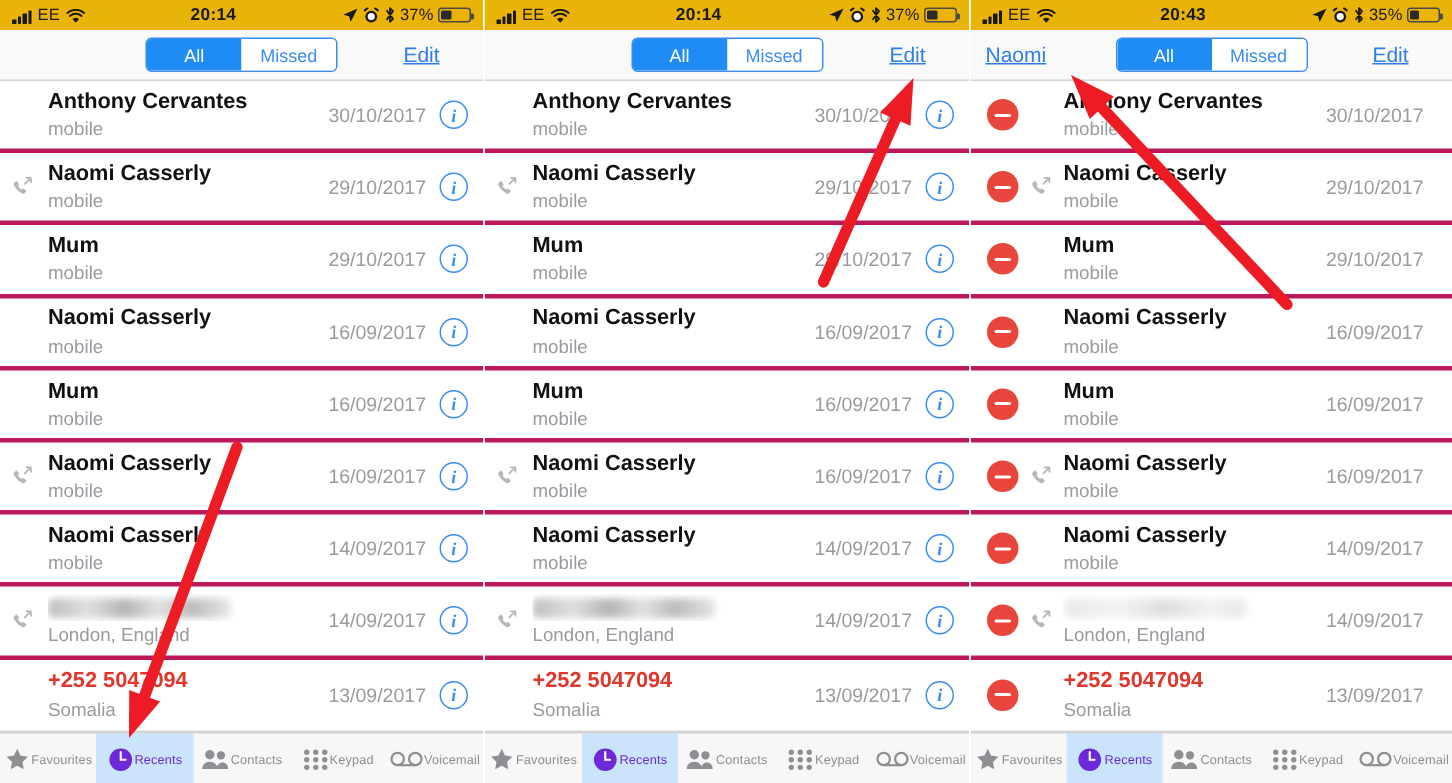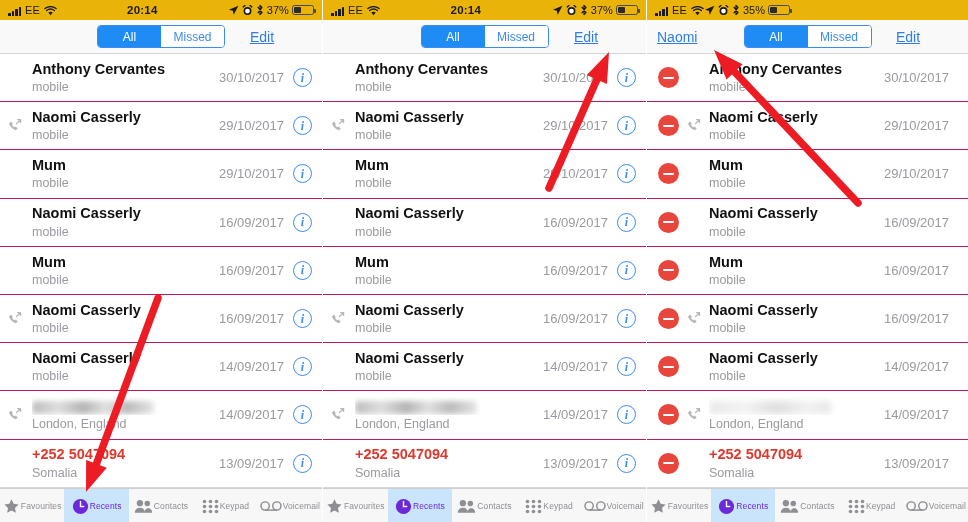--- a/index.html
+++ b/index.html
@@ -68,21 +68,21 @@
     border-bottom: 1px solid #d4d4d6;
   }
   .nav-btn {
     font-size: 14px;
     color: #2f7dea;
     text-decoration: underline;
     white-space: nowrap;
     cursor: pointer;
   }
   .nav-left  { flex: 0 0 62px; text-align: left; }
-  .nav-right { flex: 0 0 62px; text-align: left; }
+  .nav-right { flex: 0 0 62px; text-align: center; }
   .nav-mid { flex: 1 1 auto; display: flex; justify-content: center; }
 
   .segmented {
     display: flex;
     border: 1px solid #3b8cf0;
     border-radius: 4px;
     overflow: hidden;
     height: 23px;
     width: 128px;
     background: #ffffff;
@@ -97,21 +97,21 @@
   }
   .seg.active { background: #1f8cf5; color: #ffffff; }
 
   
   .list { background: #ffffff; height: 434px; overflow: hidden; }
   .row {
     display: flex;
     align-items: center;
     height: 48.2px;
     padding-right: 10px;
-    border-bottom: 1px solid #be185d;
+    border-bottom: 3px solid #be185d;
     position: relative;
   }
   .row:last-child { border-bottom: 1px solid #d8d8da; }
 
   .del-btn {
     flex: 0 0 auto;
     width: 21px; height: 21px;
     border-radius: 50%;
     background: #e8453c;
     margin-left: 11px;
@@ -677,20 +677,21 @@
           </div>
           <span class="carrier">EE</span>
           <span class="wifi" style="display: inline-flex; align-items: center;">
             <svg width="13" height="10" viewBox="0 0 13 10">
               <path d="M6.5 9.2 4.3 6.6a3.6 3.6 0 0 1 4.4 0z" fill="#1a1a1a"></path>
               <path d="M2.6 4.6a6.2 6.2 0 0 1 7.8 0" stroke="#1a1a1a" stroke-width="1.3" fill="none" stroke-linecap="round"></path>
               <path d="M.9 2.6a8.7 8.7 0 0 1 11.2 0" stroke="#1a1a1a" stroke-width="1.3" fill="none" stroke-linecap="round"></path>
             </svg>
           </span>
         </div>
+        <div class="sb-center">20:43</div>
         <div class="sb-right">
           <span style="display: inline-flex; align-items: center;">
             <svg width="11" height="11" viewBox="0 0 12 12">
               <path d="M11.3.8 1 5.3l4.2 1 1.1 4.3z" fill="#1a1a1a"></path>
             </svg>
           </span>
           <span style="display: inline-flex; align-items: center;">
             <svg width="11" height="11" viewBox="0 0 12 12">
               <circle cx="6" cy="6.6" r="4.3" fill="#1a1a1a"></circle>
               <circle cx="6" cy="6.6" r="2.6" fill="#fdfdfd"></circle>

